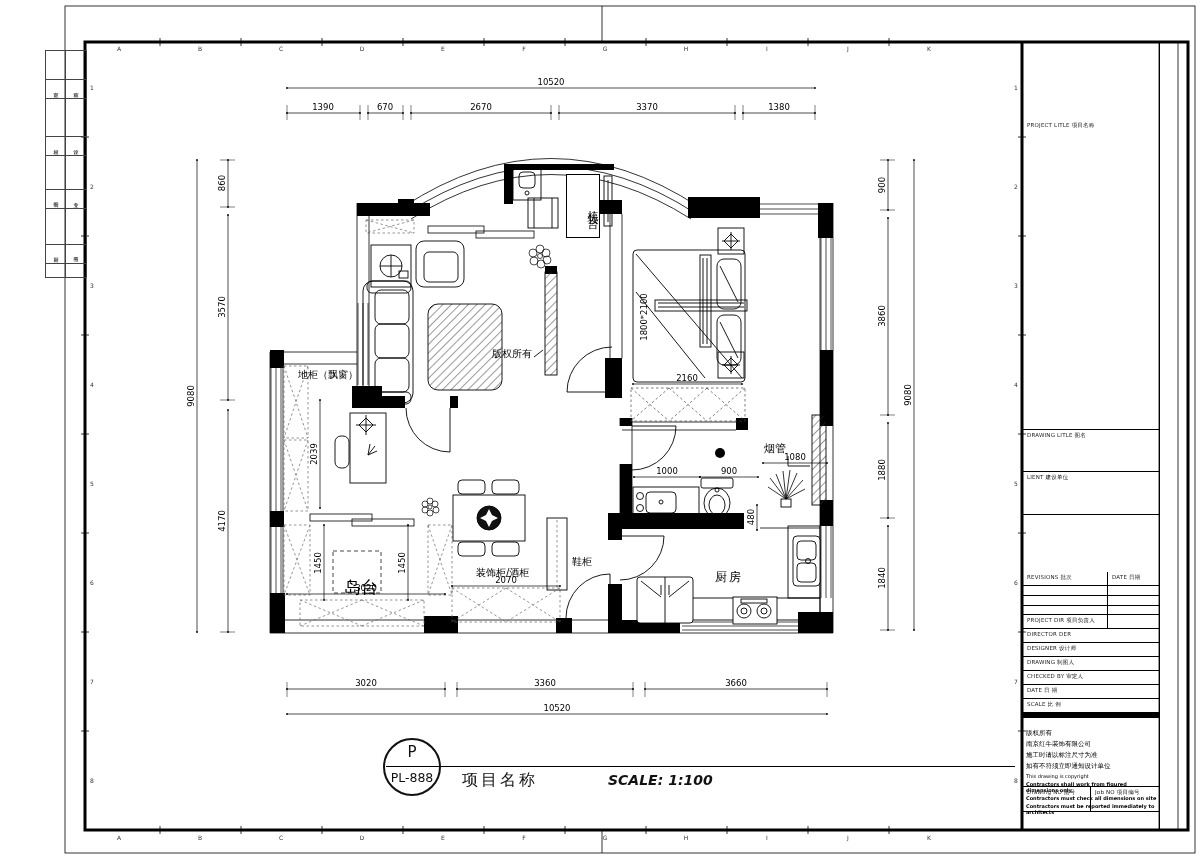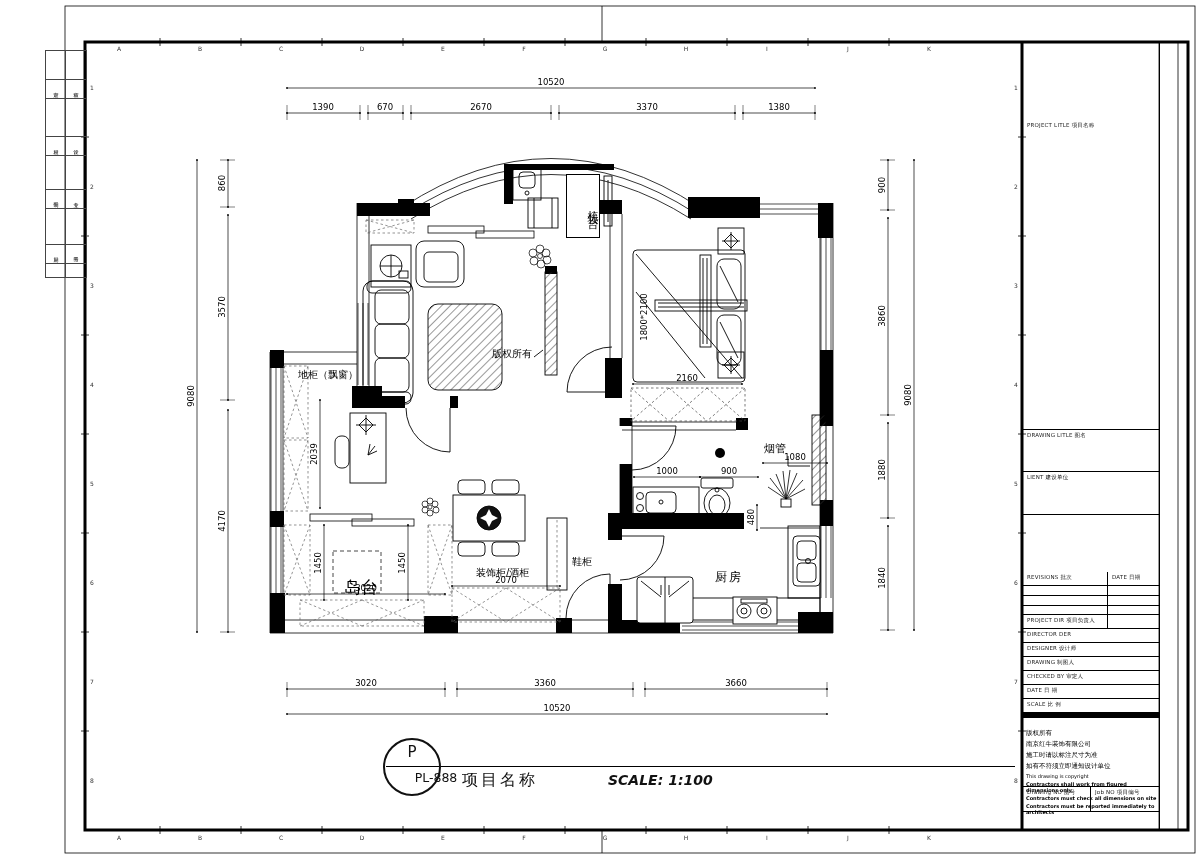--- a/index.html
+++ b/index.html
@@ -398,21 +398,21 @@
   <span class="stampcell" style="left:20px;top:85px">设计</span>
   <span class="stampcell" style="left:0;top:138px">制图</span>
   <span class="stampcell" style="left:20px;top:138px">专业</span>
   <span class="stampcell" style="left:0;top:193px">日期</span>
   <span class="stampcell" style="left:20px;top:193px">图号</span>
 </div>
 
 <div class="abs" style="left:386px;top:766px;width:629px;height:1px;background:#000;"></div>
 <div class="abs" style="left:383px;top:738px;width:54px;height:54px;border:2px solid #111;border-radius:50%;background:transparent;">
   <div class="abs" style="left:0;top:3px;width:54px;text-align:center;font-size:15px;">P</div>
-  <div class="abs" style="left:0;top:30px;width:54px;text-align:center;font-size:12.5px;margin-left:24px;">PL-888</div>
+  <div class="abs" style="left:0;top:30px;width:54px;text-align:center;font-size:12.5px;">PL-888</div>
 </div>
 <div class="abs" style="left:462px;top:770px;font-size:16px;letter-spacing:3px;">项目名称</div>
 <div class="abs" style="left:608px;top:772px;font-size:14px;font-style:italic;font-weight:bold;">SCALE: 1:100</div>
 
 <div class="tb">
   <div class="sect" style="top:78px;height:310px;">
         <span class="flabel">PROJECT LITLE 项目名称</span>
       </div>
   <div class="sect" style="top:388px;height:42px;">
         <span class="flabel">DRAWING LITLE 图名</span>

